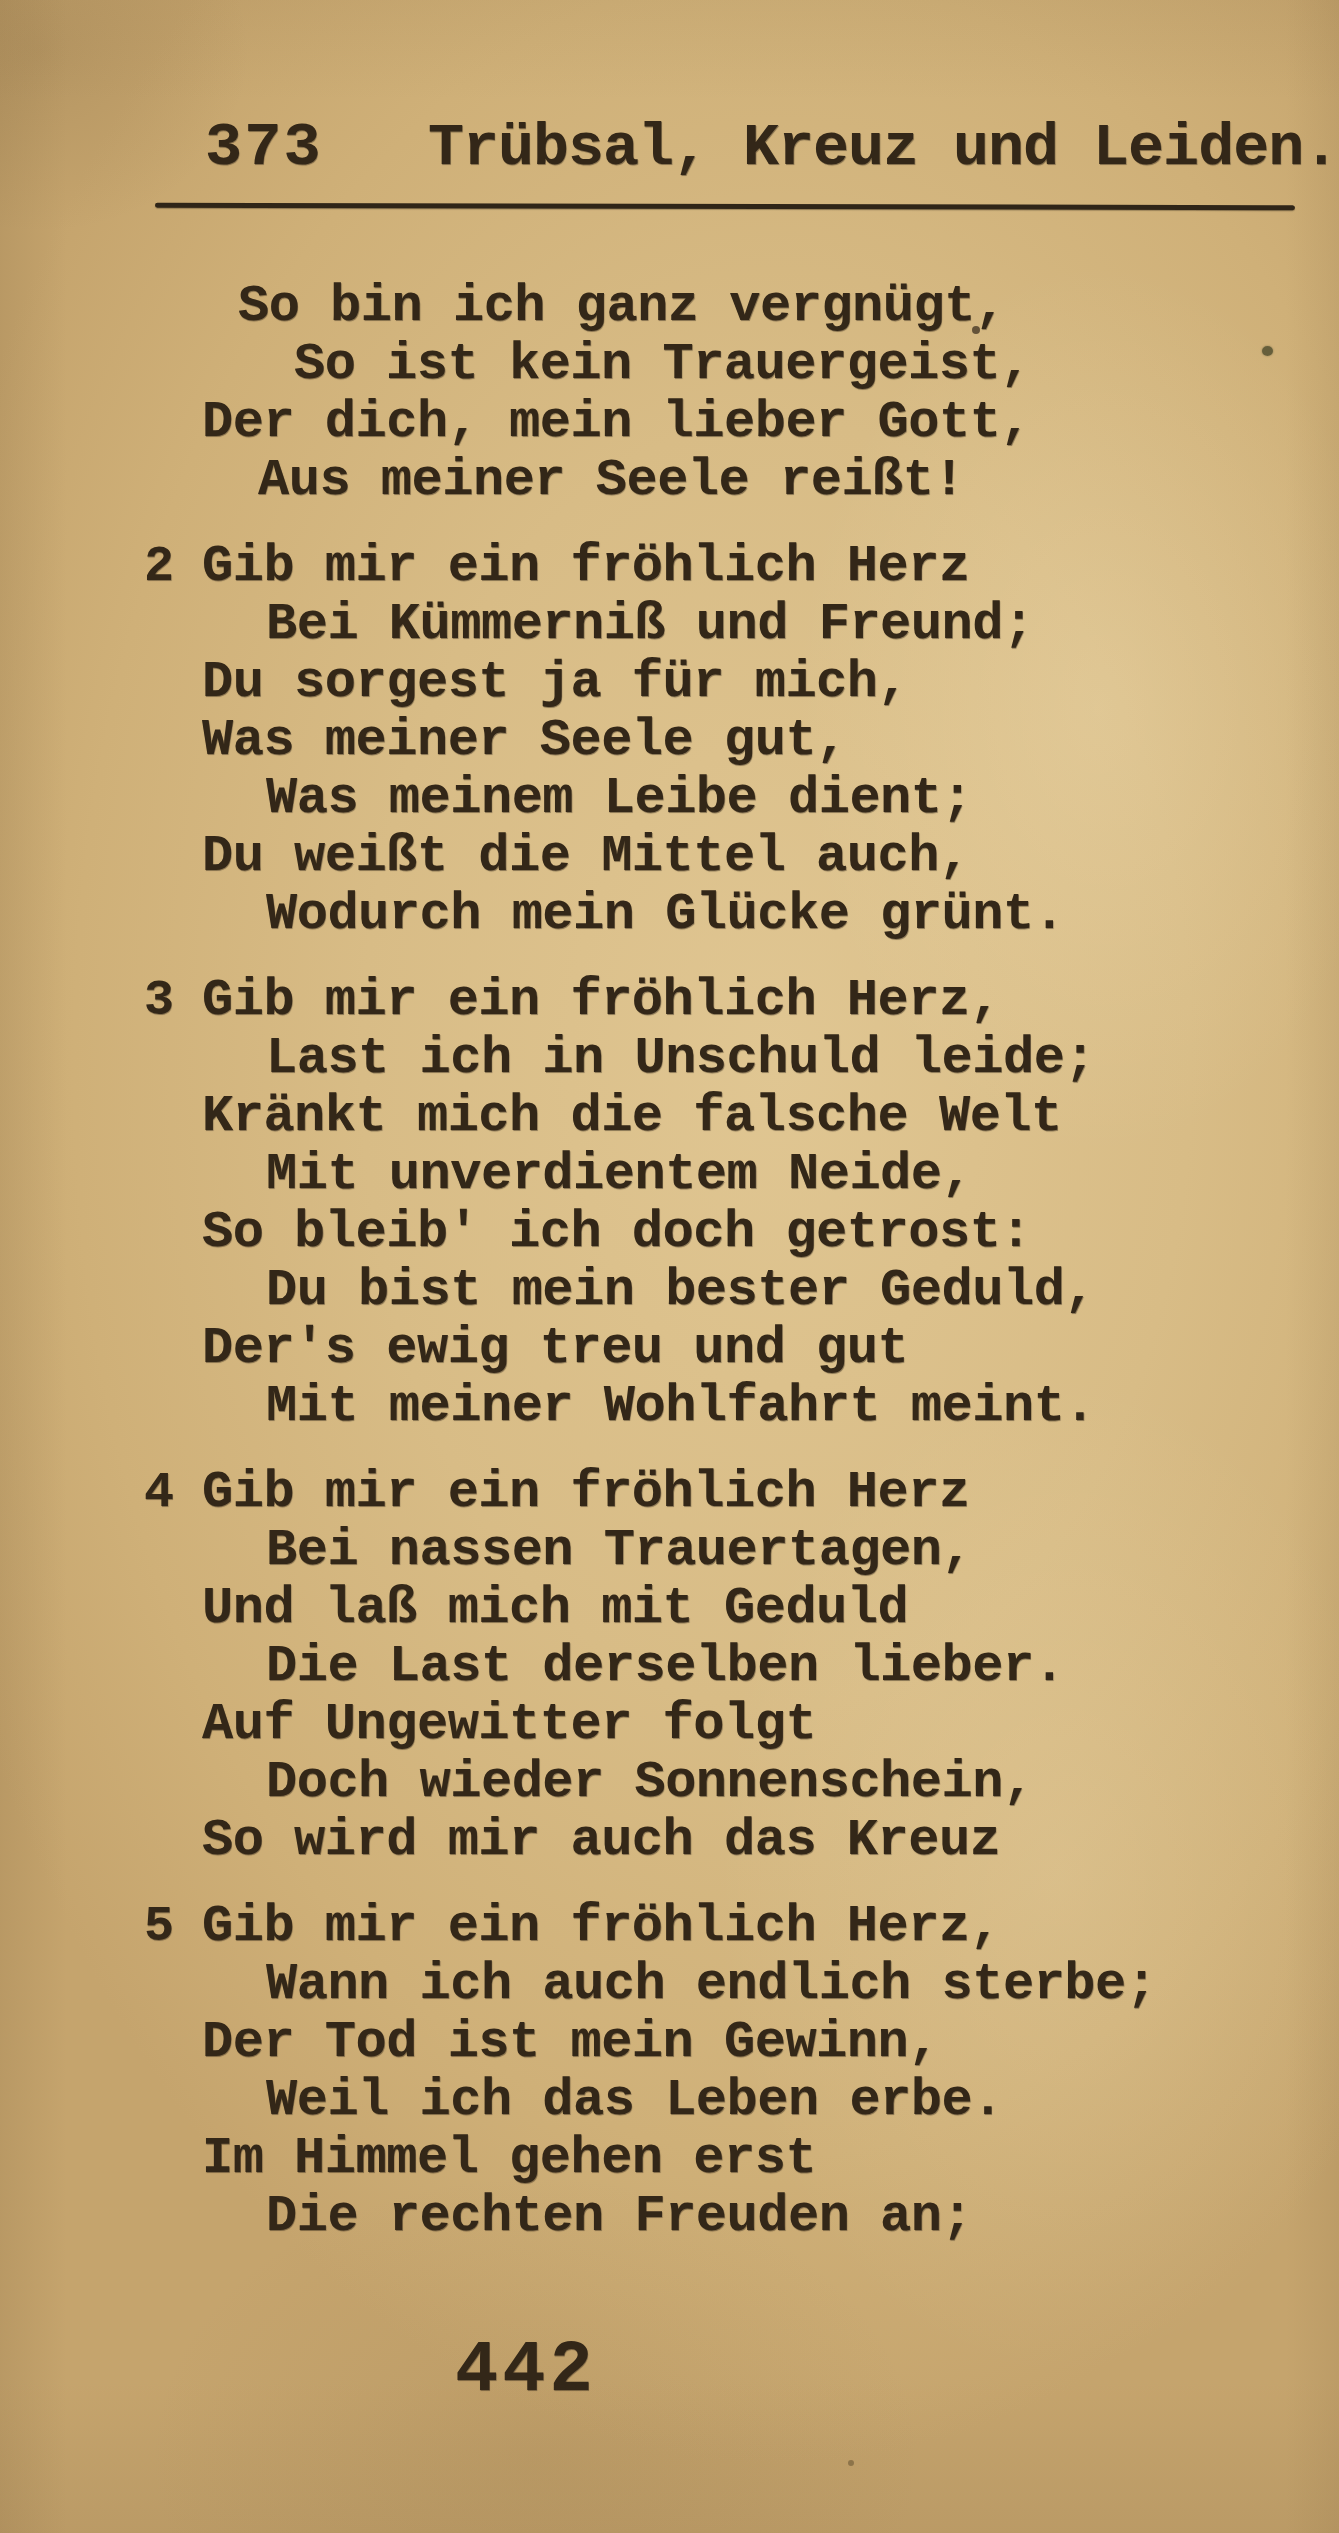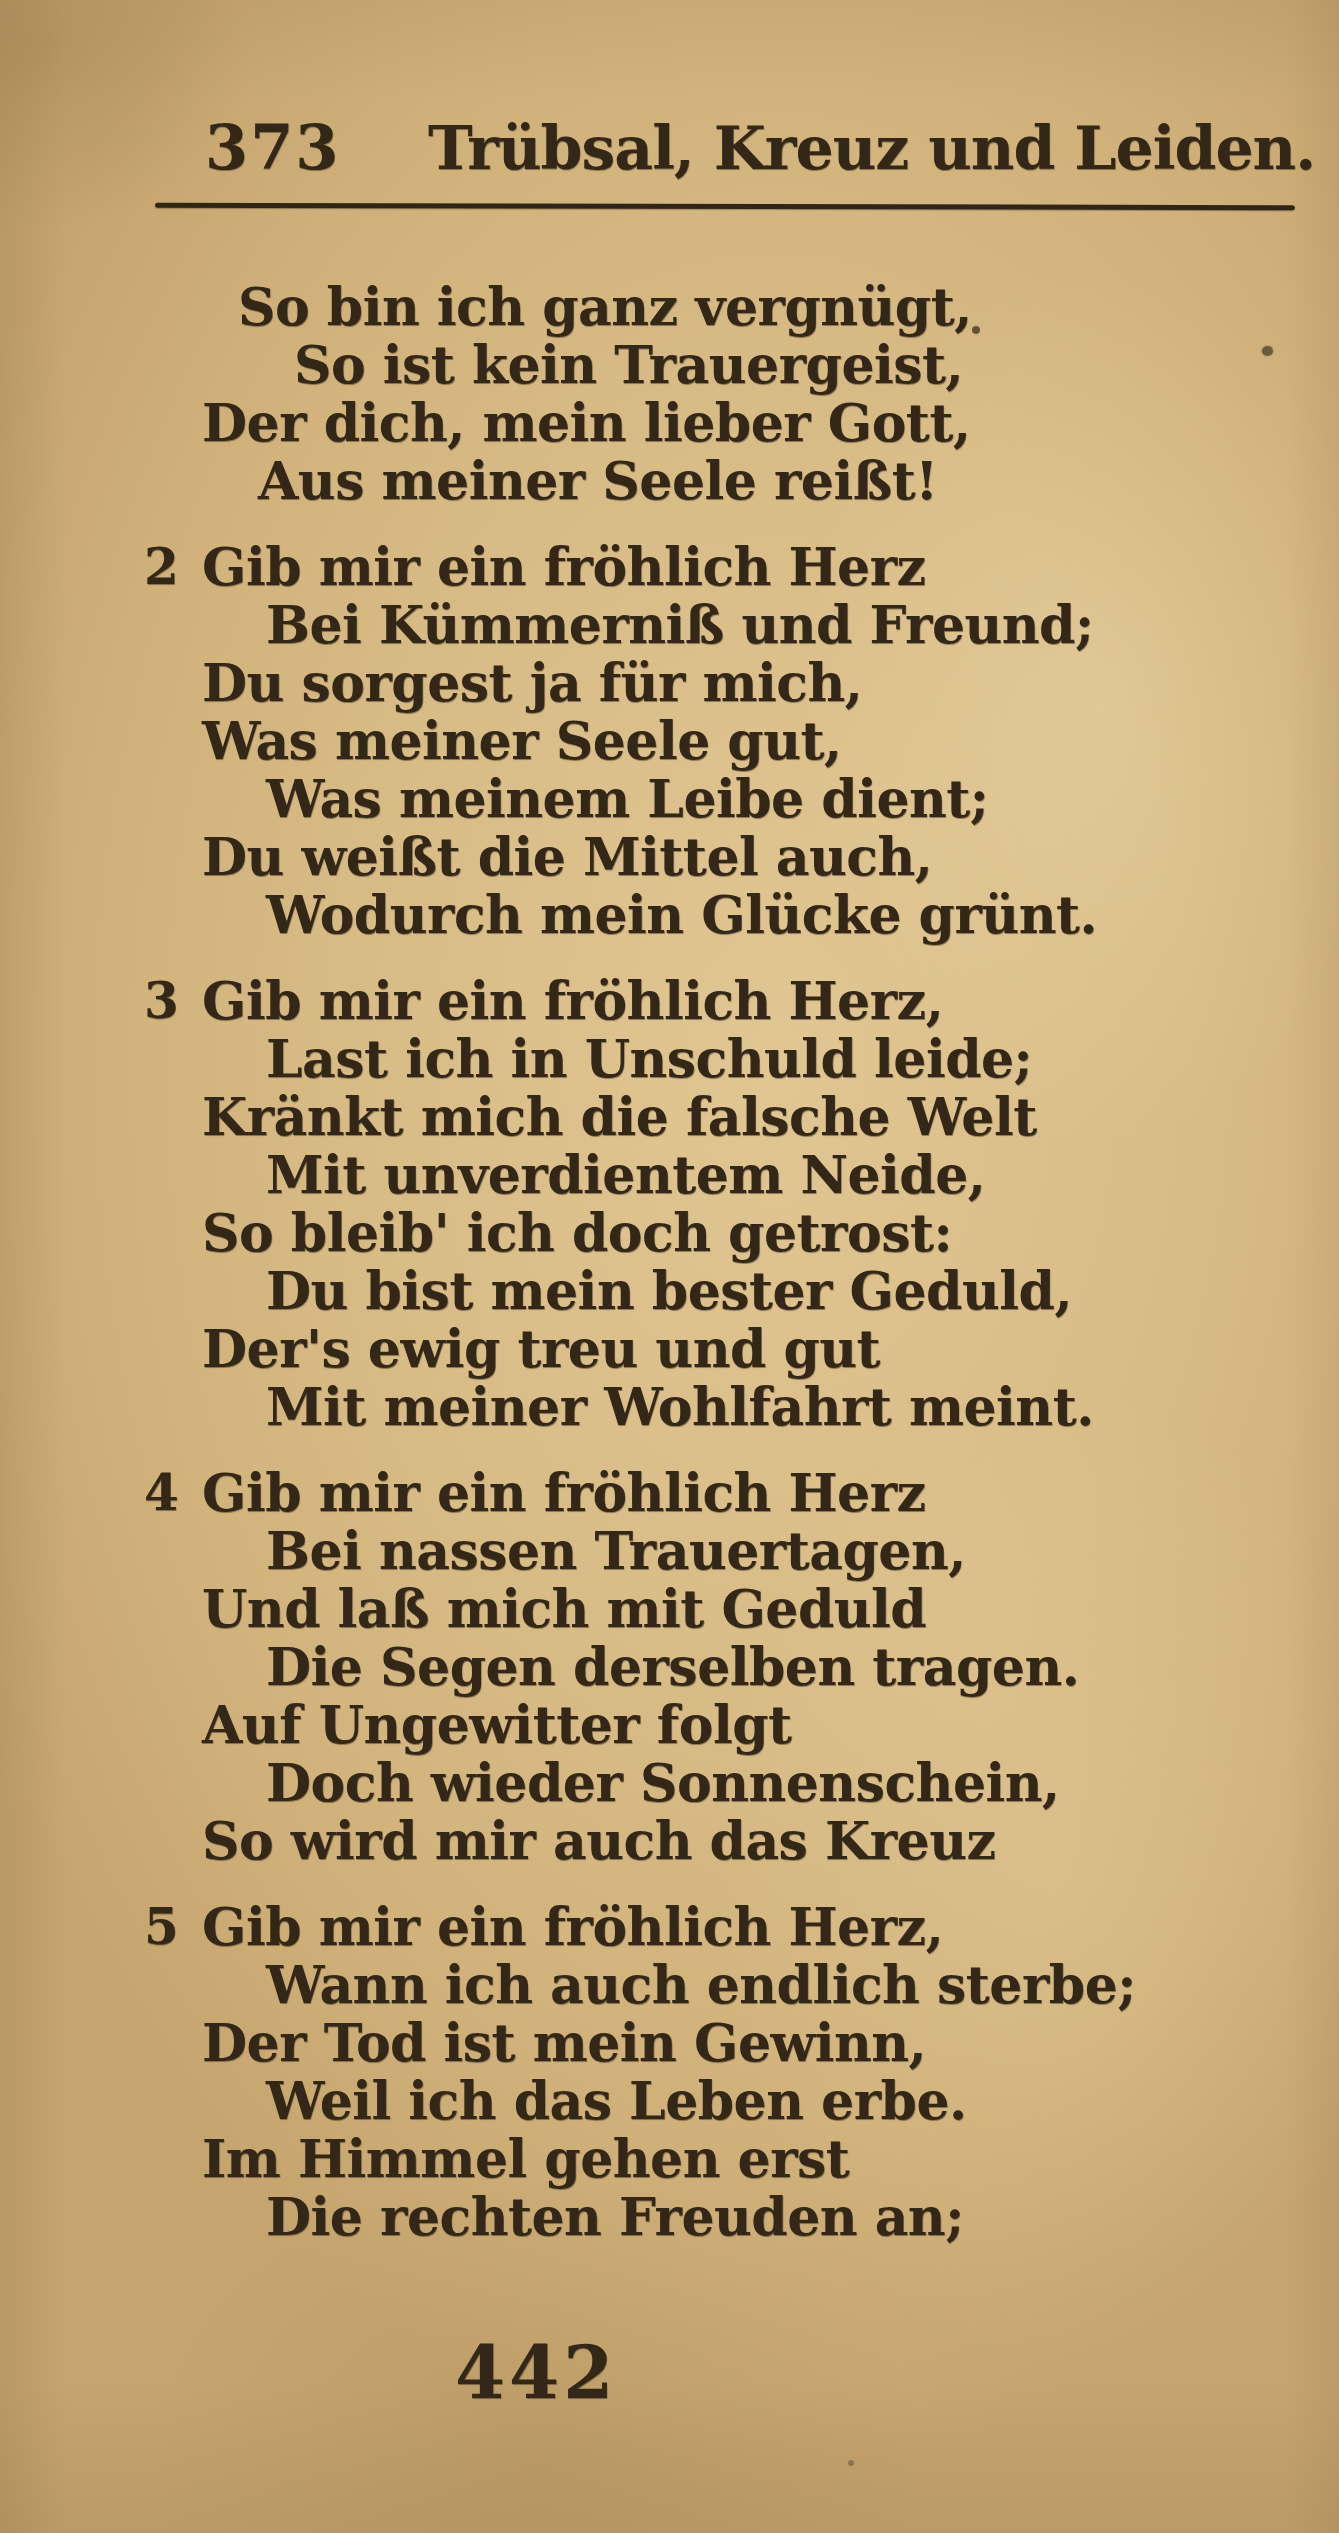--- a/index.html
+++ b/index.html
@@ -19,21 +19,21 @@
     background:
       linear-gradient(90deg, rgba(110,84,48,0.14), rgba(110,84,48,0) 5%),
       linear-gradient(270deg, rgba(110,84,48,0.10), rgba(110,84,48,0) 4%),
       linear-gradient(0deg, rgba(110,84,48,0.12), rgba(110,84,48,0) 6%),
       linear-gradient(180deg, rgba(110,84,48,0.07), rgba(110,84,48,0) 4%),
       radial-gradient(ellipse 300px 260px at 3% 2%, rgba(100,76,42,0.16), rgba(100,76,42,0) 70%),
       radial-gradient(ellipse 420px 620px at 82% 28%, rgba(255,242,205,0.20), rgba(255,242,205,0) 72%),
       radial-gradient(ellipse 480px 700px at 79% 74%, rgba(255,242,205,0.16), rgba(255,242,205,0) 72%),
       radial-gradient(ellipse 520px 380px at 40% 97%, rgba(120,92,52,0.10), rgba(120,92,52,0) 75%);
   }
-  .ink{ text-shadow:0.6px 0.6px 0.7px rgba(43,32,20,0.45); }
+  .ink{ text-shadow:0.6px 0.6px 0.7px rgba(43,32,20,0.45);font-family:Liberation Mono, monospace; }
 
   .hdr{ position:absolute; top:112px; left:0; width:100%; height:80px; }
   .hdr .num{
     position:absolute; left:205px; top:0;
     font-size:62px; letter-spacing:2px; line-height:72px;
   }
   .hdr .title{
     position:absolute; left:428px; top:0; margin:0;
     font-size:60px; font-weight:bold; letter-spacing:-1px; line-height:72px; white-space:nowrap;
   }
@@ -106,21 +106,21 @@
         <div class="line ink l1"><span>Mit unverdientem Neide,</span></div>
         <div class="line ink l0"><span>So bleib' ich doch getrost:</span></div>
         <div class="line ink l1"><span>Du bist mein bester Geduld,</span></div>
         <div class="line ink l0"><span>Der's ewig treu und gut</span></div>
         <div class="line ink l1"><span>Mit meiner Wohlfahrt meint.</span></div>
       </section>
       <section class="stanza">
         <div class="line ink l0"><span class="vnum">4</span><span>Gib mir ein fröhlich Herz</span></div>
         <div class="line ink l1"><span>Bei nassen Trauertagen,</span></div>
         <div class="line ink l0"><span>Und laß mich mit Geduld</span></div>
-        <div class="line ink l1"><span>Die Segen derselben tragen.</span></div>
+        <div class="line ink l1"><span>Die Last derselben lieber.</span></div>
         <div class="line ink l0"><span>Auf Ungewitter folgt</span></div>
         <div class="line ink l1"><span>Doch wieder Sonnenschein,</span></div>
         <div class="line ink l0"><span>So wird mir auch das Kreuz</span></div>
       </section>
       <section class="stanza">
         <div class="line ink l0"><span class="vnum">5</span><span>Gib mir ein fröhlich Herz,</span></div>
         <div class="line ink l1"><span>Wann ich auch endlich sterbe;</span></div>
         <div class="line ink l0"><span>Der Tod ist mein Gewinn,</span></div>
         <div class="line ink l1"><span>Weil ich das Leben erbe.</span></div>
         <div class="line ink l0"><span>Im Himmel gehen erst</span></div>

